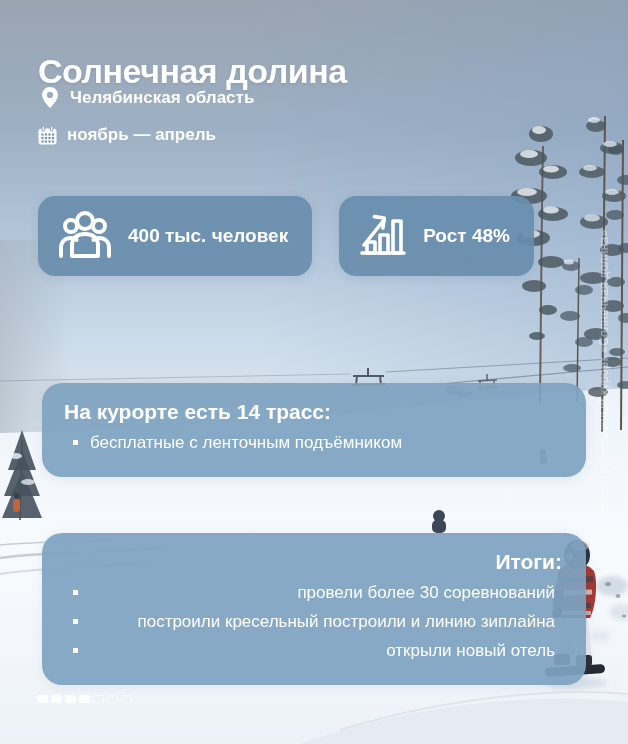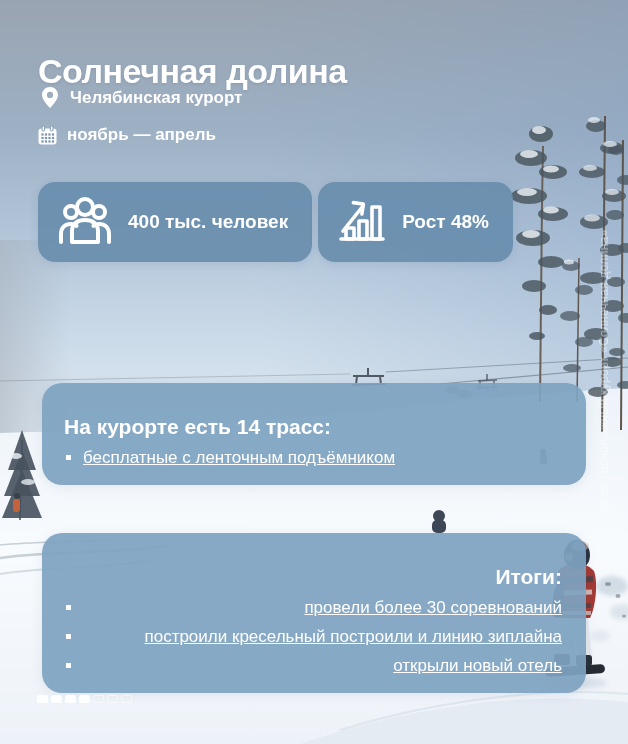--- a/index.html
+++ b/index.html
@@ -12,35 +12,35 @@
   .layer{position:absolute;z-index:2;}
 
   .title{
     left:38px;top:24px;font-size:34px;font-weight:700;letter-spacing:-0.5px;
     text-shadow:0 1px 3px rgba(40,60,80,.15);
     margin-top:28px;
   }
   .meta-row{display:flex;align-items:center;gap:10px;font-size:17px;font-weight:700;}
   .meta-row .ic{display:flex;align-items:center;justify-content:center;width:20px;}
 
-  .stats-row{left:38px;top:182px;display:flex;gap:6px;}
+  .stats-row{left:38px;top:196px;display:flex;gap:27px;}
   .stat-card{
     display:flex;align-items:center;gap:16px;height:80px;
     background:rgba(104,141,172,.92);border-radius:17px;padding:0 24px 0 20px;
     box-shadow:0 2px 10px rgba(60,90,120,.12);
   }
   .stat-card .label{font-size:19px;font-weight:700;white-space:nowrap;}
 
   .info-card{
     left:42px;width:544px;background:rgba(126,162,193,.93);border-radius:20px;
-    padding:32px 24px 16px 22px;box-sizing:border-box;
+    padding:17px 24px 16px 22px;box-sizing:border-box;
     box-shadow:0 2px 12px rgba(60,90,120,.10);
   }
   .info-card h2{margin:0 0 8px 0;font-size:21px;font-weight:700;}
-  .info-card ul{margin:0;padding:0;list-style:none;text-decoration:underline;}
+  .info-card ul{margin:7px;padding:0;list-style:none;}
   .info-card li{
     position:relative;padding-left:19px;margin-top:7px;
     font-size:17px;line-height:22px;font-weight:400;
   }
   .info-card li::before{
     content:"";position:absolute;left:2px;top:8px;width:5px;height:5px;background:#fff;
   }
   .card-tracks{top:383px;}
   .card-tracks li.wrap-narrow{max-width:372px;}
   .card-results{top:533px;text-align:right;}
@@ -251,21 +251,21 @@
   <div class="layer watermark">фото: горнолыжный курорт «Солнечная долина»</div>
 
   <h1 class="layer title">Солнечная долина</h1>
 
   <div class="layer meta-row" style="left:40px;top:87px;">
     <span class="ic">
       <svg width="16" height="21" viewBox="0 0 16 21">
           <path d="M8,0 C3.6,0 0,3.5 0,7.9 C0,13.2 8,21 8,21 C8,21 16,13.2 16,7.9 C16,3.5 12.4,0 8,0 Z M8,11 A3.1,3.1 0 1 1 8,4.8 A3.1,3.1 0 0 1 8,11 Z" fill="#fff"></path>
         </svg>
     </span>
-    <span>Челябинская курорт</span>
+    <span>Челябинская область</span>
   </div>
 
   <div class="layer meta-row" style="left:37px;top:125px;">
     <span class="ic">
       <svg width="19" height="19" viewBox="0 0 19 19">
         <rect x="0.5" y="2.5" width="18" height="16" rx="3" fill="#fff"></rect>
         <rect x="4" y="0" width="2.6" height="5" rx="1.3" fill="#fff" stroke="#7b93ac" stroke-width="1"></rect>
         <rect x="12.4" y="0" width="2.6" height="5" rx="1.3" fill="#fff" stroke="#7b93ac" stroke-width="1"></rect>
         <g fill="#7b93ac">
           <rect x="3.4" y="7.4" width="2.2" height="2.2"></rect>

